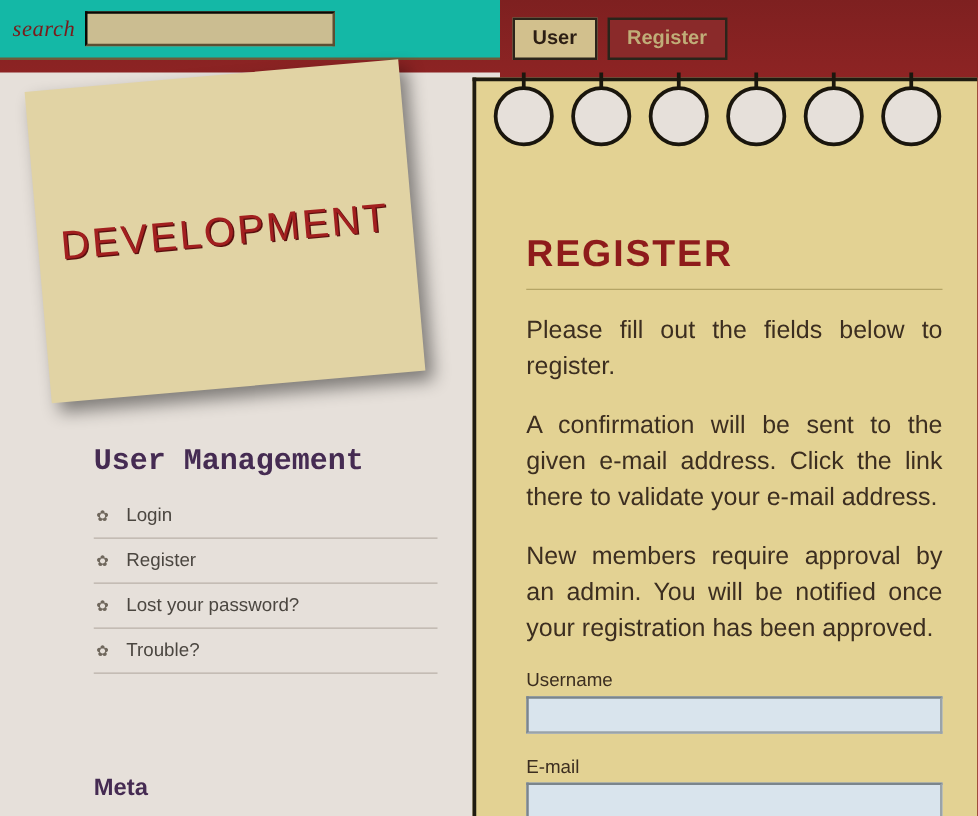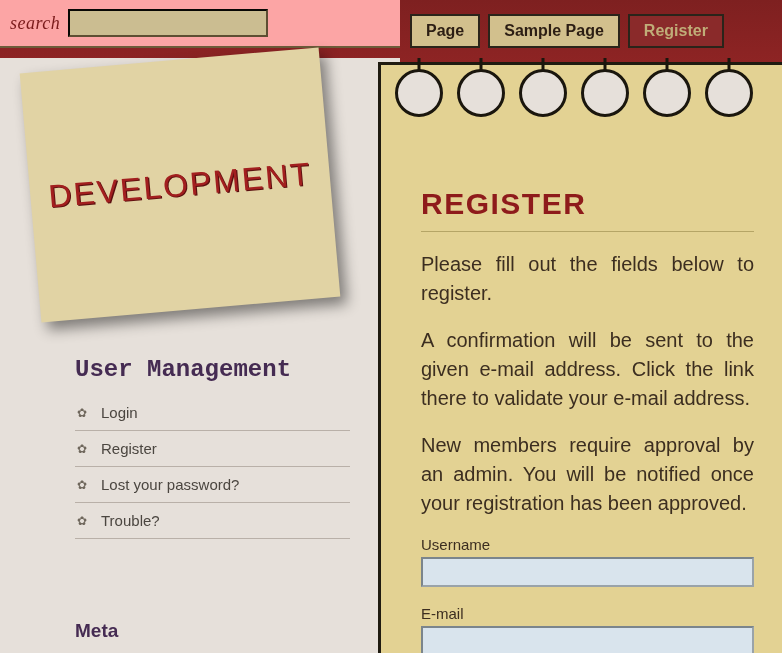--- a/index.html
+++ b/index.html
@@ -16,21 +16,21 @@
       position: absolute;
       top: 0; left: 0; right: 0;
       height: 68px;
       background: linear-gradient(180deg, #7e2020 0%, #8f2424 100%);
     }
     .header-bar {
       position: absolute;
       top: 0; left: 0;
       width: 400px;
       height: 48px;
-      background: #fca5a5;
+      background: #14b8a6;
       border-bottom: 2px solid #6d5c3a;
       display: flex;
       align-items: center;
       padding-left: 10px;
       gap: 8px;
     }
     .search-label {
       font-family: Georgia, serif;
       color: #7a1b1b;
       font-style: italic;
@@ -209,22 +209,21 @@
 <div class="red-band"></div>
 
 <div class="paper-bg"></div>
 
 <div class="header-bar">
   <span class="search-label">search</span>
   <input class="search-field" type="text" value="" style="">
 </div>
 
 <div class="nav">
-  <div class="nav-item">Page</div>
-  <div class="nav-item">Sample Page</div>
+  <div class="nav-item">User</div>
   <div class="nav-item active">Register</div>
 </div>
 
 <div class="sticky">
   <div class="sticky-title">DEVELOPMENT</div>
 </div>
 
 <h2 class="side-title">User Management</h2>
 <ul class="side-list">
   <li>Login</li>

